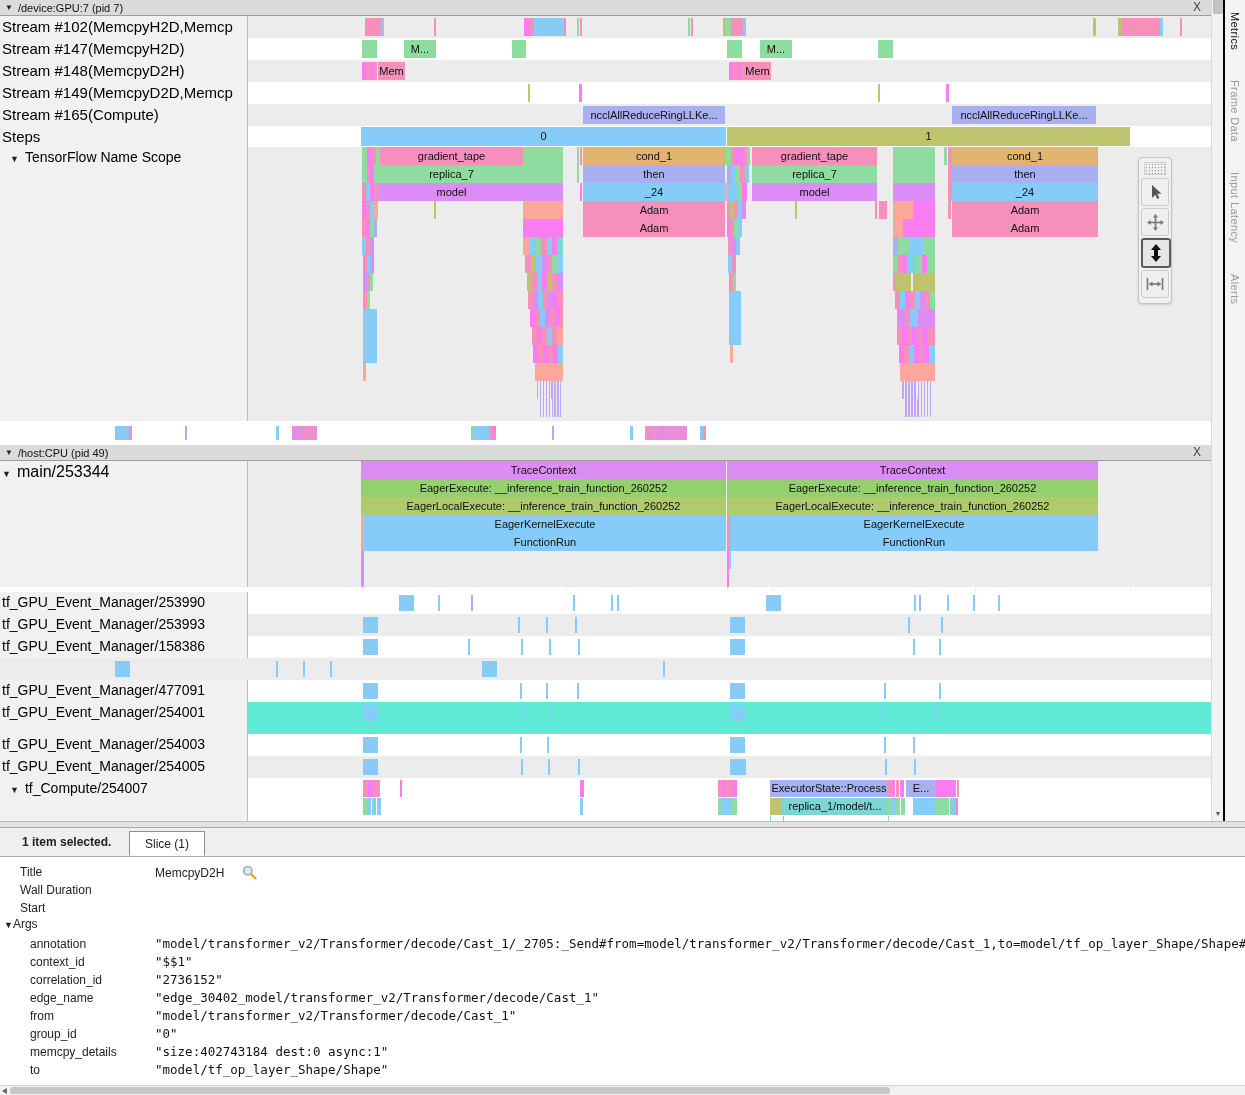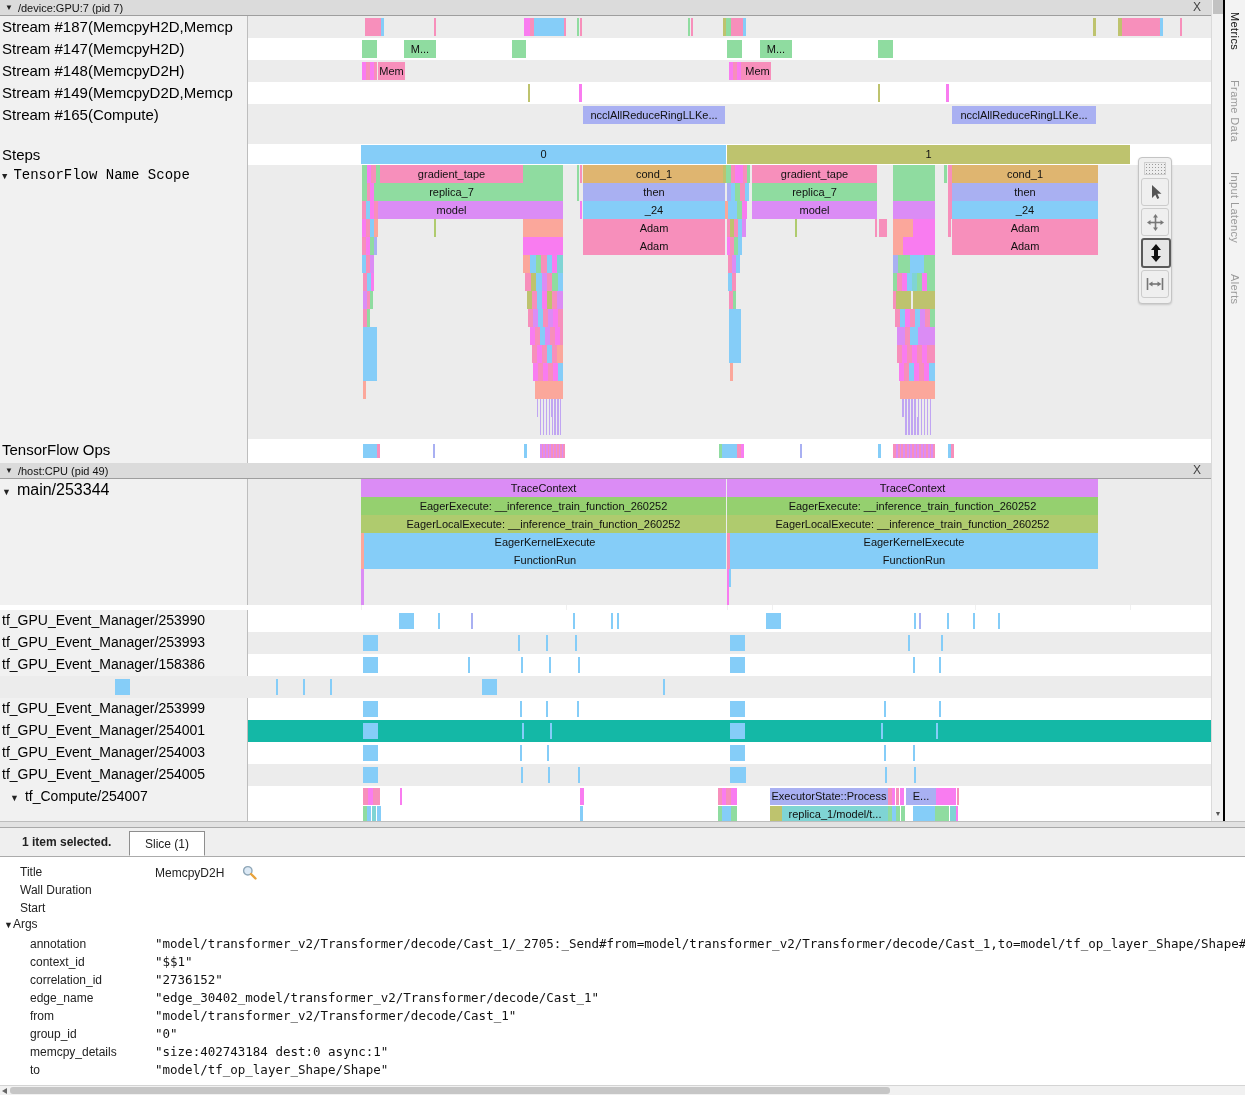--- a/index.html
+++ b/index.html
@@ -66,21 +66,21 @@
           <span>/device:GPU:7 (pid 7)</span>
           <span class="x">X</span>
         </div>
         <div class="grid" style="left: 361px; top: 16px; height: 429px;"></div>
         <div class="grid" style="left: 566px; top: 16px; height: 429px;"></div>
         <div class="grid" style="left: 727px; top: 16px; height: 429px;"></div>
         <div class="grid" style="left: 772px; top: 16px; height: 429px;"></div>
         <div class="grid" style="left: 975px; top: 16px; height: 429px;"></div>
         <div class="grid" style="left: 1130px; top: 16px; height: 429px;"></div>
         <div class="track" style="height: 22px; background: rgb(236, 236, 236);">
-          <div class="t-label" style="font-size: 15px; padding-left: 2px; padding-top: 2px;"><span>Stream #187(MemcpyH2D,Memcp</span></div>
+          <div class="t-label" style="font-size: 15px; padding-left: 2px; padding-top: 2px;"><span>Stream #102(MemcpyH2D,Memcp</span></div>
           <div class="t-lane">
             <div class="bar" style="left: 117px; width: 16px; top: 2px; height: 18px; background: rgb(247, 143, 187);"></div>
             <div class="bar" style="left: 133px; width: 3px; top: 2px; height: 18px; background: rgb(133, 205, 248);"></div>
             <div class="bar" style="left: 186px; width: 2px; top: 2px; height: 18px; background: rgb(247, 143, 187);"></div>
             <div class="bar" style="left: 276px; width: 6px; top: 2px; height: 18px; background: rgb(249, 124, 240);"></div>
             <div class="bar" style="left: 282px; width: 4px; top: 2px; height: 18px; background: rgb(247, 143, 187);"></div>
             <div class="bar" style="left: 286px; width: 30px; top: 2px; height: 18px; background: rgb(133, 205, 248);"></div>
             <div class="bar" style="left: 316px; width: 2px; top: 2px; height: 18px; background: rgb(247, 143, 187);"></div>
             <div class="bar" style="left: 329px; width: 2px; top: 2px; height: 18px; background: rgb(143, 220, 160);"></div>
             <div class="bar" style="left: 332px; width: 2px; top: 2px; height: 18px; background: rgb(247, 143, 187);"></div>
@@ -125,36 +125,36 @@
         </div>
         <div class="track" style="height: 22px; background: rgb(255, 255, 255);">
           <div class="t-label" style="font-size: 15px; padding-left: 2px; padding-top: 2px;"><span>Stream #149(MemcpyD2D,Memcp</span></div>
           <div class="t-lane">
             <div class="bar" style="left: 280px; width: 2px; top: 2px; height: 18px; background: rgb(190, 195, 110);"></div>
             <div class="bar" style="left: 331px; width: 3px; top: 2px; height: 18px; background: rgb(249, 124, 240);"></div>
             <div class="bar" style="left: 630px; width: 2px; top: 2px; height: 18px; background: rgb(190, 195, 110);"></div>
             <div class="bar" style="left: 698px; width: 3px; top: 2px; height: 18px; background: rgb(249, 124, 240);"></div>
           </div>
         </div>
-        <div class="track" style="height: 40px; background: rgb(236, 236, 236);">
+        <div class="track" style="height: 22px; background: rgb(236, 236, 236);">
           <div class="t-label" style="font-size: 15px; padding-left: 2px; padding-top: 2px;"><span>Stream #165(Compute)</span></div>
           <div class="t-lane">
             <div class="bar" style="left: 335px; width: 142px; top: 2px; height: 18px; background: rgb(169, 176, 242); line-height: 18px;">ncclAllReduceRingLLKe...</div>
             <div class="bar" style="left: 704px; width: 144px; top: 2px; height: 18px; background: rgb(169, 176, 242); line-height: 18px;">ncclAllReduceRingLLKe...</div>
           </div>
         </div>
         <div class="track" style="height: 21px; background: rgb(255, 255, 255);">
           <div class="t-label" style="font-size: 15px; padding-left: 2px; padding-top: 2px;"><span>Steps</span></div>
           <div class="t-lane">
             <div class="bar" style="left: 113px; width: 365px; top: 1px; height: 19px; background: rgb(133, 205, 248); line-height: 19px;">0</div>
             <div class="bar" style="left: 479px; width: 403px; top: 1px; height: 19px; background: rgb(190, 195, 110); line-height: 19px;">1</div>
           </div>
         </div>
         <div class="track" style="height: 274px; background: rgb(236, 236, 236);">
-          <div class="t-label" style="font-size: 14px; padding-left: 2px; padding-top: 2px; font-family: Liberation Mono, monospace;"><span class="arr">▼</span><span>TensorFlow Name Scope</span></div>
+          <div class="t-label" style="font-size: 14px; padding-left: 10px; padding-top: 2px;"><span class="arr">▼</span><span>TensorFlow Name Scope</span></div>
           <div class="t-lane">
             <div class="bar" style="left: 114px; width: 5px; top: 0px; height: 18px; background: rgb(143, 220, 160);"></div>
             <div class="bar" style="left: 119px; width: 4px; top: 0px; height: 18px; background: rgb(249, 124, 240);"></div>
             <div class="bar" style="left: 123px; width: 5px; top: 0px; height: 18px; background: rgb(247, 143, 187);"></div>
             <div class="bar" style="left: 128px; width: 4px; top: 0px; height: 18px; background: rgb(143, 220, 160);"></div>
             <div class="bar" style="left: 114px; width: 5px; top: 18px; height: 18px; background: rgb(143, 220, 160);"></div>
             <div class="bar" style="left: 119px; width: 3px; top: 18px; height: 18px; background: rgb(247, 143, 187);"></div>
             <div class="bar" style="left: 122px; width: 4px; top: 18px; height: 18px; background: rgb(249, 124, 240);"></div>
             <div class="bar" style="left: 126px; width: 6px; top: 18px; height: 18px; background: rgb(143, 220, 160);"></div>
             <div class="bar" style="left: 114px; width: 4px; top: 36px; height: 18px; background: rgb(247, 143, 187);"></div>
@@ -385,21 +385,20 @@
             <div class="bar" style="left: 700px; width: 4px; top: 18px; height: 18px; background: rgb(247, 143, 187);"></div>
             <div class="bar" style="left: 704px; width: 146px; top: 18px; height: 18px; background: rgb(169, 176, 242); line-height: 18px;">then</div>
             <div class="bar" style="left: 700px; width: 4px; top: 36px; height: 18px; background: rgb(247, 143, 187);"></div>
             <div class="bar" style="left: 704px; width: 146px; top: 36px; height: 18px; background: rgb(133, 205, 248); line-height: 18px;">_24</div>
             <div class="bar" style="left: 700px; width: 3px; top: 54px; height: 18px; background: rgb(247, 143, 187);"></div>
             <div class="bar" style="left: 704px; width: 146px; top: 54px; height: 18px; background: rgb(247, 143, 187); line-height: 18px;">Adam</div>
             <div class="bar" style="left: 704px; width: 146px; top: 72px; height: 18px; background: rgb(247, 143, 187); line-height: 18px;">Adam</div>
           </div>
         </div>
         <div class="track" style="height: 24px; background: rgb(255, 255, 255);">
-          <div class="t-label" style="font-size: 15px; padding-left: 2px; padding-top: 2px;"><span>TensorFlow Ops</span></div>
           <div class="t-lane">
             <div class="bar" style="left: 115px; width: 14px; top: 5px; height: 14px; background: rgb(133, 205, 248);"></div>
             <div class="bar" style="left: 129px; width: 3px; top: 5px; height: 14px; background: rgb(247, 143, 187);"></div>
             <div class="bar" style="left: 185px; width: 2px; top: 5px; height: 14px; background: rgb(169, 176, 242);"></div>
             <div class="bar" style="left: 276px; width: 3px; top: 5px; height: 14px; background: rgb(133, 205, 248);"></div>
             <div class="bar" style="left: 292px; width: 25px; top: 5px; height: 14px; background: rgb(247, 143, 187);"></div>
             <div class="bar" style="left: 292px; width: 1.525px; top: 5px; height: 14px; background: rgb(219, 140, 245);"></div>
             <div class="bar" style="left: 295.125px; width: 1.525px; top: 5px; height: 14px; background: rgb(219, 140, 245);"></div>
             <div class="bar" style="left: 298.25px; width: 1.525px; top: 5px; height: 14px; background: rgb(219, 140, 245);"></div>
             <div class="bar" style="left: 301.375px; width: 1.525px; top: 5px; height: 14px; background: rgb(219, 140, 245);"></div>
@@ -515,32 +514,32 @@
           <div class="t-lane">
             <div class="bar" style="left: 115px; width: 15px; top: 3px; height: 16px; background: rgb(133, 205, 248);"></div>
             <div class="bar" style="left: 276px; width: 2px; top: 3px; height: 16px; background: rgb(133, 205, 248);"></div>
             <div class="bar" style="left: 303px; width: 2px; top: 3px; height: 16px; background: rgb(133, 205, 248);"></div>
             <div class="bar" style="left: 330px; width: 2px; top: 3px; height: 16px; background: rgb(133, 205, 248);"></div>
             <div class="bar" style="left: 482px; width: 15px; top: 3px; height: 16px; background: rgb(133, 205, 248);"></div>
             <div class="bar" style="left: 663px; width: 2px; top: 3px; height: 16px; background: rgb(133, 205, 248);"></div>
           </div>
         </div>
         <div class="track" style="height: 22px; background: rgb(255, 255, 255);">
-          <div class="t-label" style="font-size: 14px; padding-left: 2px; padding-top: 2px;"><span>tf_GPU_Event_Manager/253999</span></div>
+          <div class="t-label" style="font-size: 14px; padding-left: 2px; padding-top: 2px;"><span>tf_GPU_Event_Manager/477091</span></div>
           <div class="t-lane">
             <div class="bar" style="left: 115px; width: 15px; top: 3px; height: 16px; background: rgb(133, 205, 248);"></div>
             <div class="bar" style="left: 272px; width: 2px; top: 3px; height: 16px; background: rgb(133, 205, 248);"></div>
             <div class="bar" style="left: 298px; width: 2px; top: 3px; height: 16px; background: rgb(133, 205, 248);"></div>
             <div class="bar" style="left: 329px; width: 2px; top: 3px; height: 16px; background: rgb(133, 205, 248);"></div>
             <div class="bar" style="left: 482px; width: 15px; top: 3px; height: 16px; background: rgb(133, 205, 248);"></div>
             <div class="bar" style="left: 636px; width: 2px; top: 3px; height: 16px; background: rgb(133, 205, 248);"></div>
             <div class="bar" style="left: 691px; width: 2px; top: 3px; height: 16px; background: rgb(133, 205, 248);"></div>
           </div>
         </div>
-        <div class="track" style="height: 22px; background: #14b8a6;">
+        <div class="track" style="height: 32px; background: #5eead4;">
           <div class="t-label" style="font-size: 14px; padding-left: 2px; padding-top: 2px;"><span>tf_GPU_Event_Manager/254001</span></div>
           <div class="t-lane">
             <div class="bar" style="left: 115px; width: 15px; top: 3px; height: 16px; background: rgb(133, 205, 248);"></div>
             <div class="bar" style="left: 274px; width: 2px; top: 3px; height: 16px; background: rgb(133, 205, 248);"></div>
             <div class="bar" style="left: 302px; width: 2px; top: 3px; height: 16px; background: rgb(133, 205, 248);"></div>
             <div class="bar" style="left: 482px; width: 15px; top: 3px; height: 16px; background: rgb(133, 205, 248);"></div>
             <div class="bar" style="left: 633px; width: 2px; top: 3px; height: 16px; background: rgb(133, 205, 248);"></div>
             <div class="bar" style="left: 688px; width: 2px; top: 3px; height: 16px; background: rgb(133, 205, 248);"></div>
           </div>
         </div>

